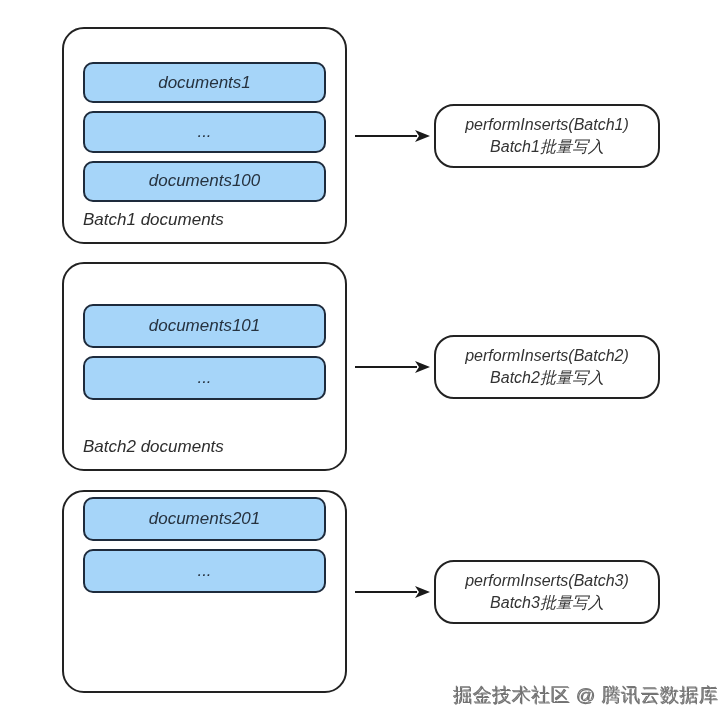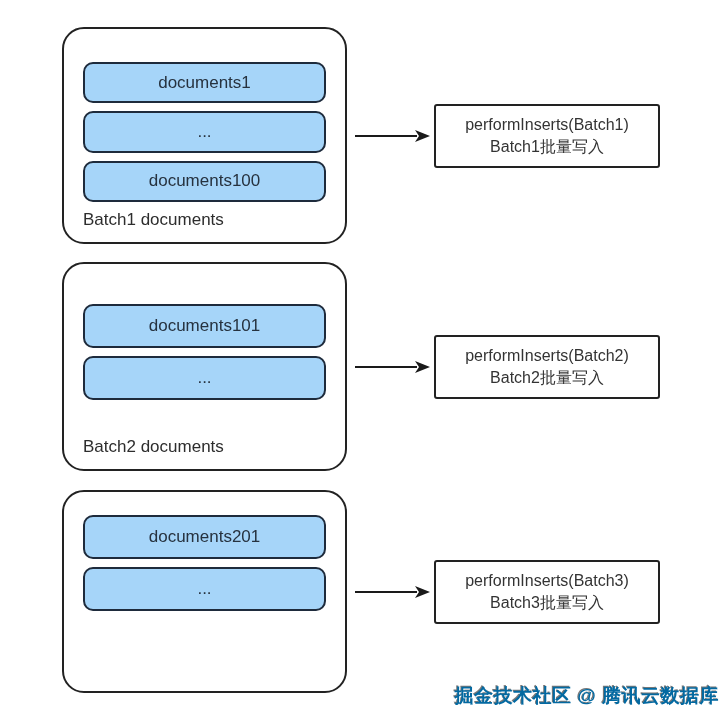--- a/index.html
+++ b/index.html
@@ -8,20 +8,21 @@
     width: 723px;
     height: 721px;
     background: #ffffff;
     font-family: "Liberation Sans", sans-serif;
     overflow: hidden;
   }
   .row {
     position: absolute;
     left: 0;
     width: 723px;
+    font-style: italic;
   }
   .batch-container {
     position: absolute;
     left: 62px;
     top: 0;
     width: 285px;
     height: 100%;
     box-sizing: border-box;
     background: #ffffff;
     border: 2px solid #222222;
@@ -62,37 +63,37 @@
   .target-box {
     position: absolute;
     left: 434px;
     top: 50%;
     transform: translateY(-50%);
     width: 226px;
     height: 64px;
     box-sizing: border-box;
     background: #ffffff;
     border: 2px solid #222222;
-    border-radius: 3px;
+    border-radius: 20px;
     display: flex;
     flex-direction: column;
     justify-content: center;
     font-size: 16px;
     line-height: 22px;
     color: #333333;
     text-align: center;
   }
   .watermark {
     position: absolute;
     right: 4px;
     bottom: 12px;
     font-size: 19px;
-    font-weight: bold;
+    font-weight: normal;
     letter-spacing: 0.5px;
-    color: #0369a1;
+    color: #737373;
     text-shadow: 1px 1px 0 #ffffff, -1px -1px 0 #787878;
   }
 </style>
 </head>
 <body>
 
 <div id="stage">
 
   <div class="row" style="top:27px; height:217px">
     <div class="batch-container" style="padding-top:33px">
@@ -125,21 +126,21 @@
         <path d="M61 1 L76 7 L61 13 L65 7 Z" fill="#1a1a1a"></path>
       </svg>
     </div>
     <div class="target-box">
       <div>performInserts(Batch2)</div>
       <div>Batch2批量写入</div>
     </div>
   </div>
 
   <div class="row" style="top:490px; height:203px">
-    <div class="batch-container" style="padding-top:23px">
+    <div class="batch-container" style="padding-top:5px">
       <div class="doc-box">documents201</div>
       <div class="doc-box">...</div>
     </div>
     <div class="arrow">
       <svg width="78" height="14" viewBox="0 0 78 14" xmlns="http://www.w3.org/2000/svg">
         <line x1="1" y1="7" x2="63" y2="7" stroke="#1a1a1a" stroke-width="2"></line>
         <path d="M61 1 L76 7 L61 13 L65 7 Z" fill="#1a1a1a"></path>
       </svg>
     </div>
     <div class="target-box">

